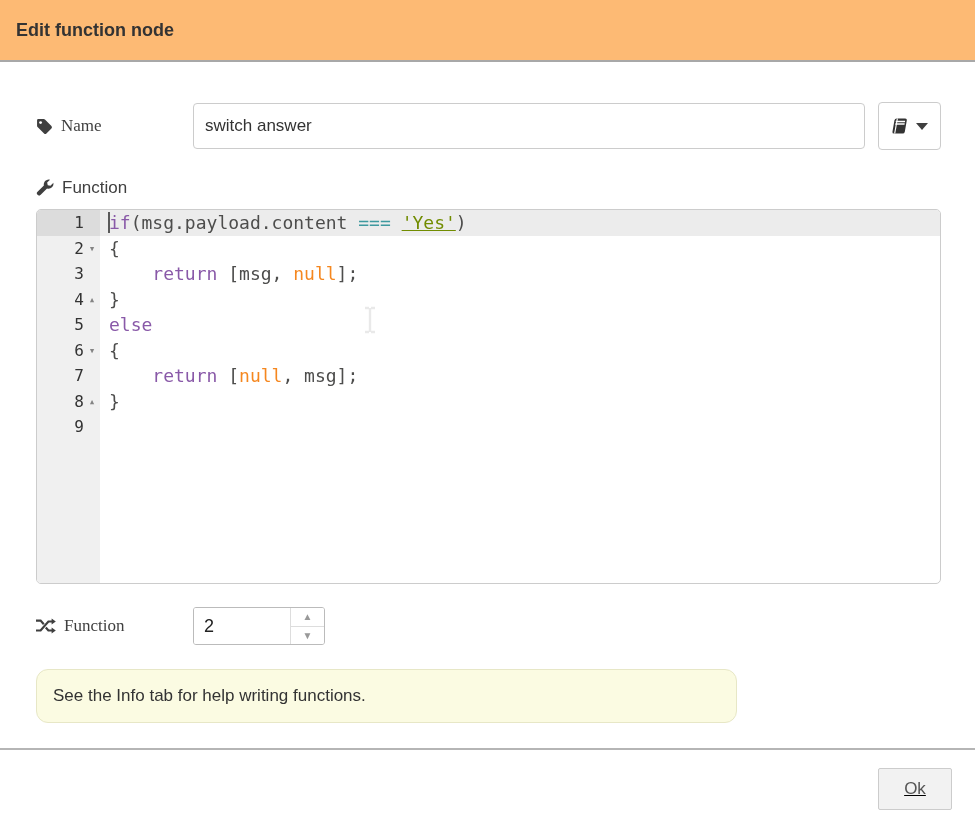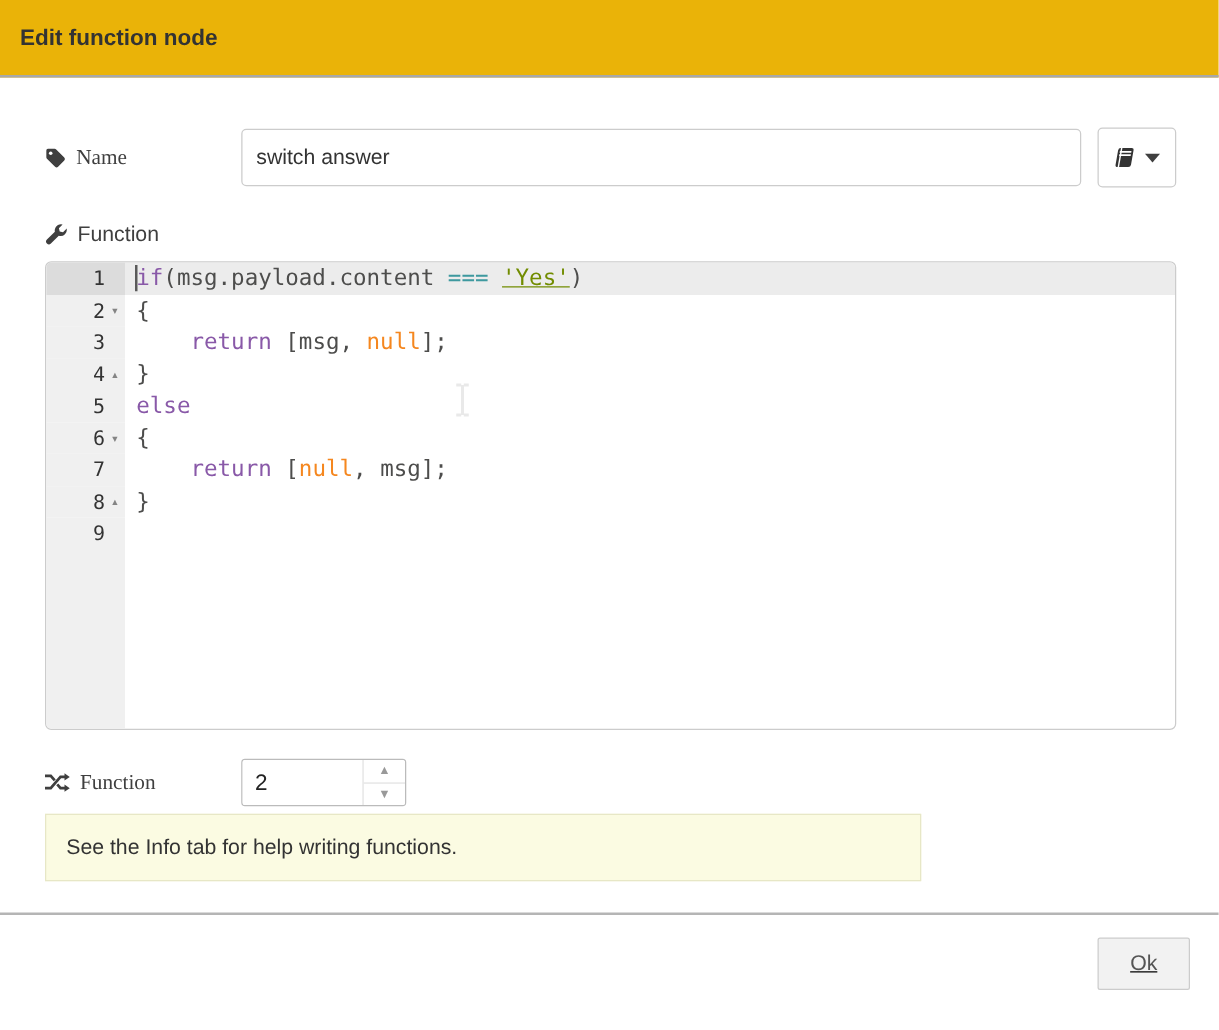--- a/index.html
+++ b/index.html
@@ -2,21 +2,21 @@
 <html><head>
 <meta charset="utf-8">
 <style>
   * { box-sizing: border-box; margin: 0; padding: 0; }
   html,body { width: 975px; height: 824px; background: #fff; overflow: hidden;
               font-family: "Liberation Sans", sans-serif; }
 
   .dialog { position: relative; width: 975px; height: 824px; }
 
   
-  .header { height: 62px; background: #eab308; border-bottom: 2px solid #a8a8a8;
+  .header { height: 62px; background: #fdba74; border-bottom: 2px solid #a8a8a8;
             display: flex; align-items: center; padding: 0 16px; }
   .header .title { font-size: 18px; font-weight: bold; color: #333; }
 
   .content { padding: 0 34px 0 36px; }
 
   
   .row-name { margin-top: 40px; display: flex; align-items: center; }
   .field-label { flex: 0 0 157px; display: flex; align-items: center; gap: 8px;
                  font-size: 17px; color: #3f3f3f; font-family: Liberation Serif, serif; }
   .field-label svg { flex: 0 0 auto; }
@@ -57,22 +57,22 @@
   .spinner input { flex: 1; min-width: 0; border: none; outline: none; font-size: 18px;
                    color: #222; padding-left: 10px;
                    font-family: "Liberation Sans", sans-serif; }
   .spin-btns { flex: 0 0 34px; border-left: 1px solid #ddd; display: flex;
                flex-direction: column; }
   .spin-btn { flex: 1; display: flex; align-items: center; justify-content: center;
               font-size: 10px; color: #999; cursor: pointer; background: #fff; }
   .spin-btn.up { border-bottom: 1px solid #ddd; }
 
   
-  .info-box { margin-top: 6px; width: 701px; background: #fbfbe2;
-              border: 1px solid #e7e7c6; border-radius: 0; padding: 16px;
+  .info-box { margin-top: 24px; width: 701px; background: #fbfbe2;
+              border: 1px solid #e7e7c6; border-radius: 12px; padding: 16px;
               font-size: 17px; color: #333; }
 
   
   .footer-divider { margin-top: 25px; border-top: 2px solid #b5b5b5; }
   .footer { display: flex; justify-content: flex-end; gap: 12px;
             padding: 18px 23px 0 0; text-decoration: underline; }
   .btn { height: 42px; min-width: 74px; padding: 0 22px; background: #f2f2f2;
          border: 1px solid #ccc; border-radius: 2px; font-size: 17px; color: #555;
          font-family: "Liberation Sans", sans-serif; cursor: pointer; }
 

